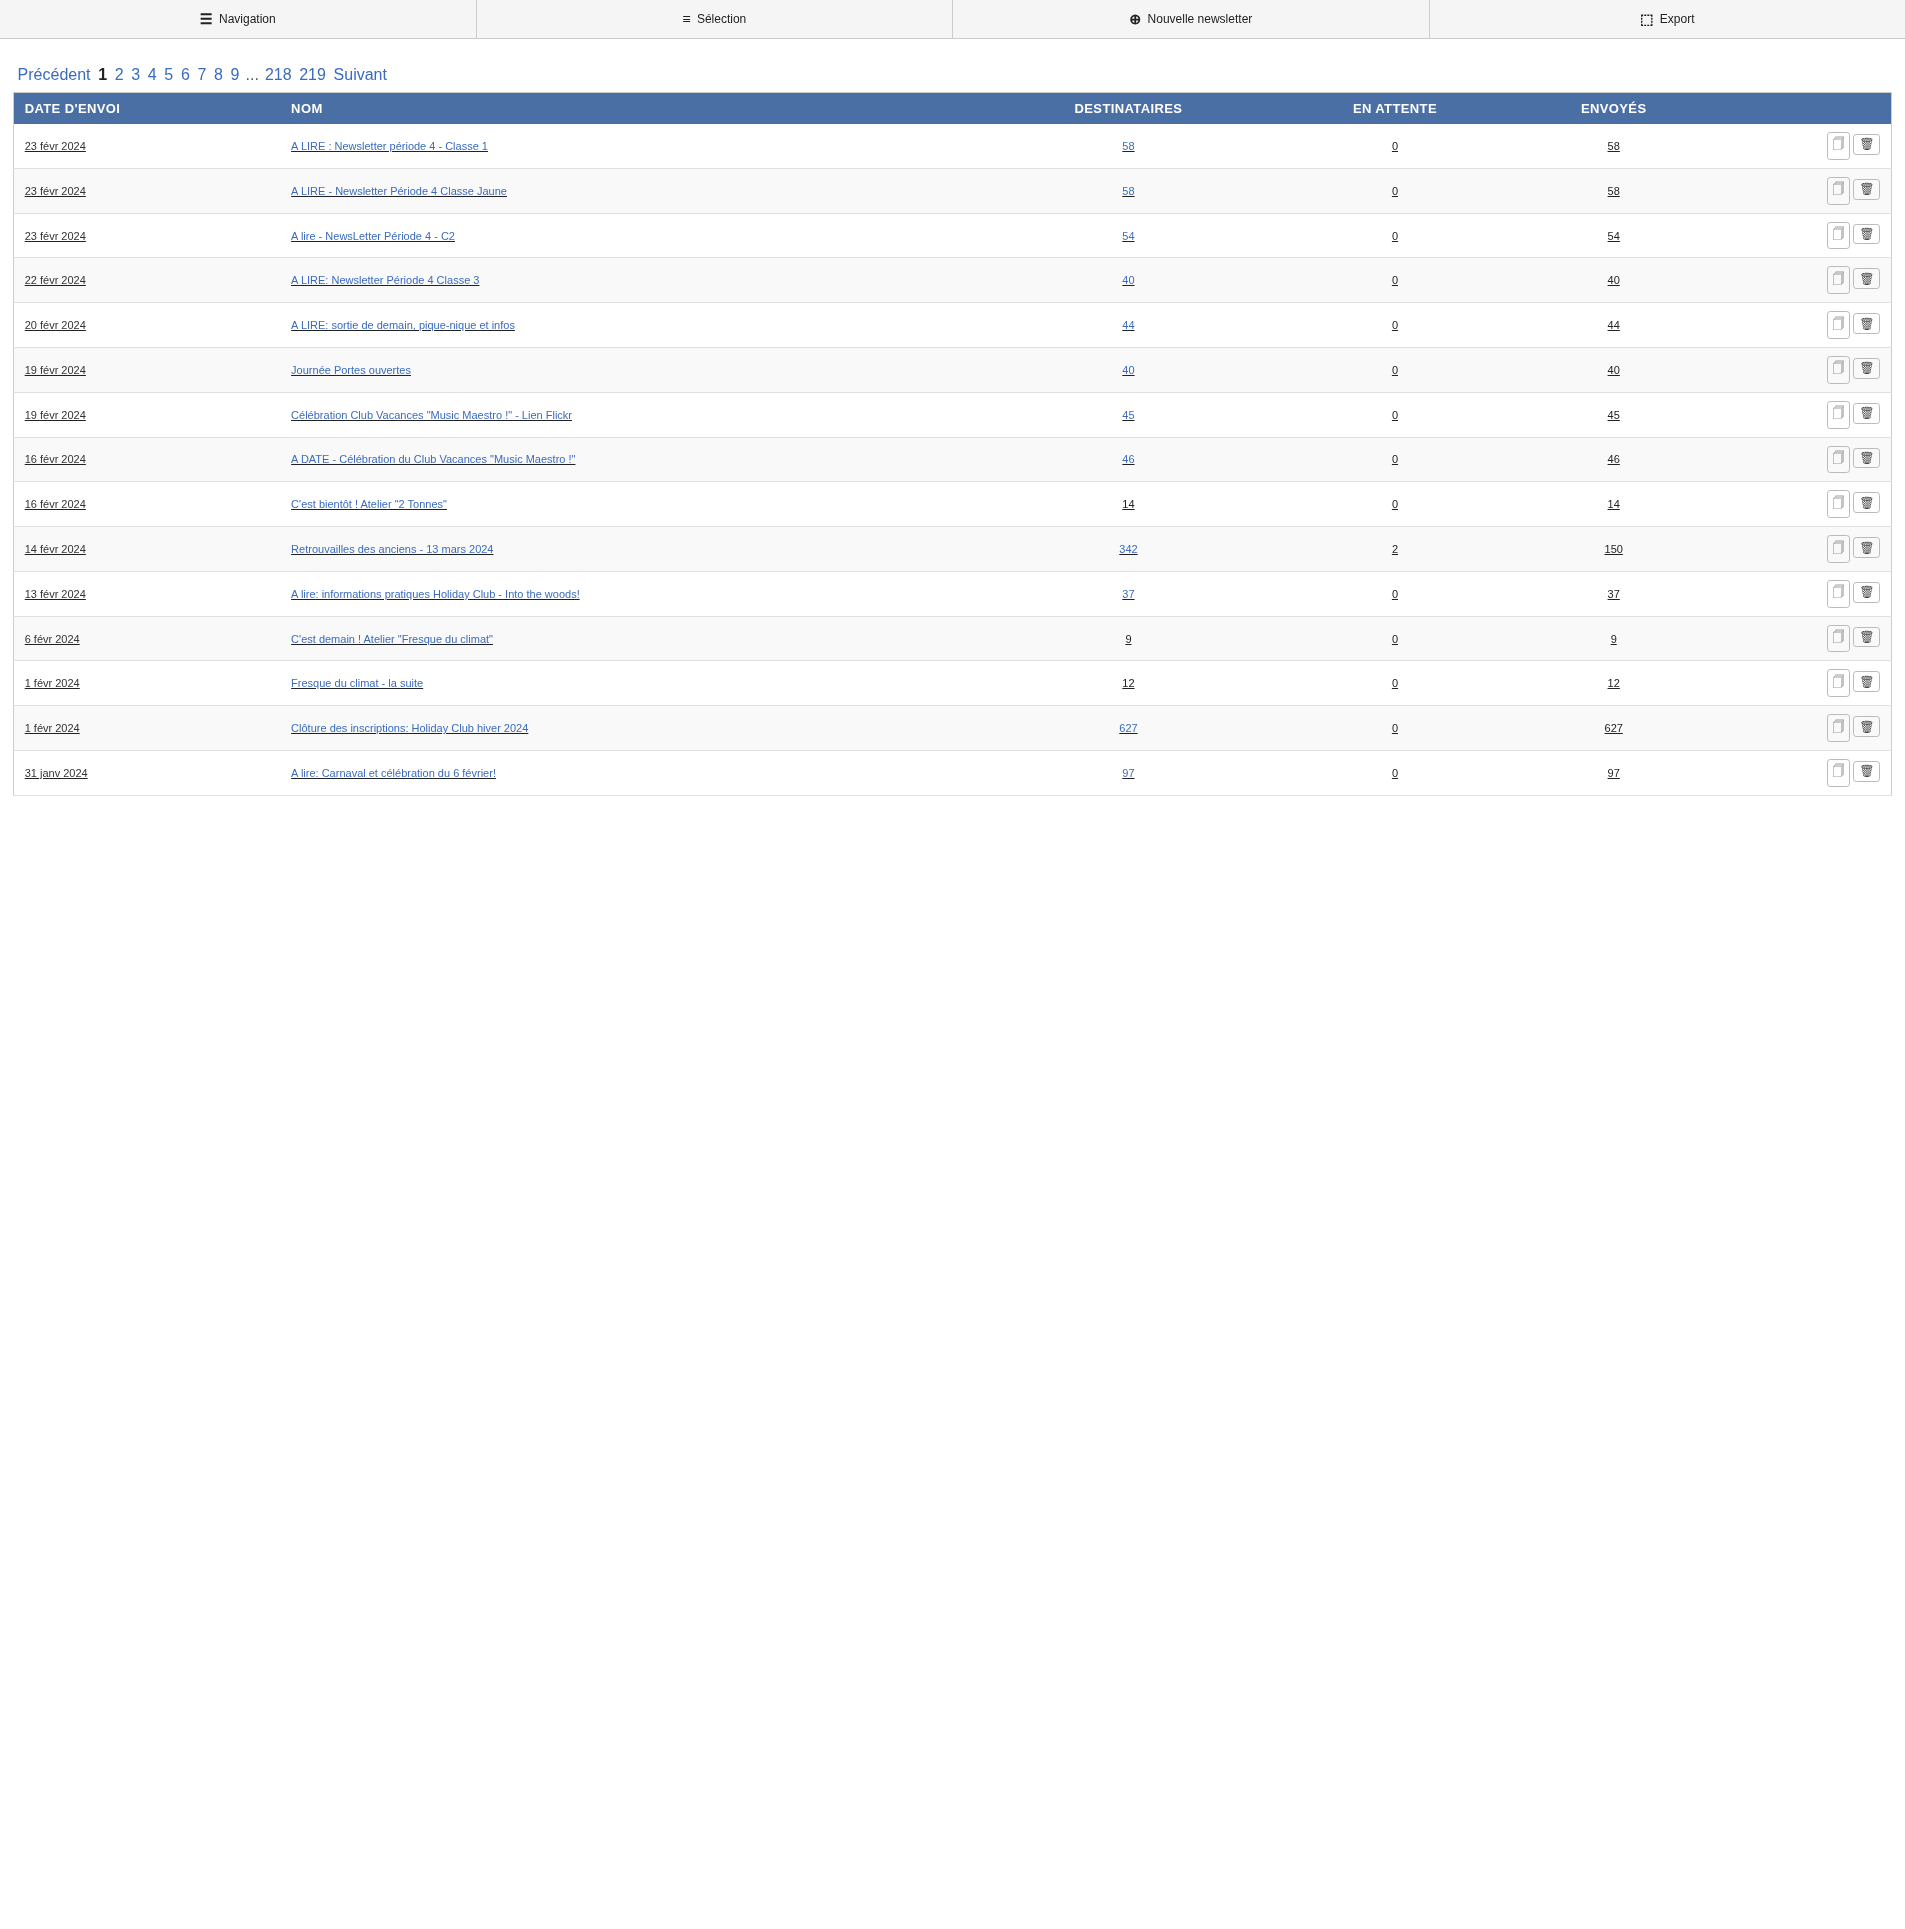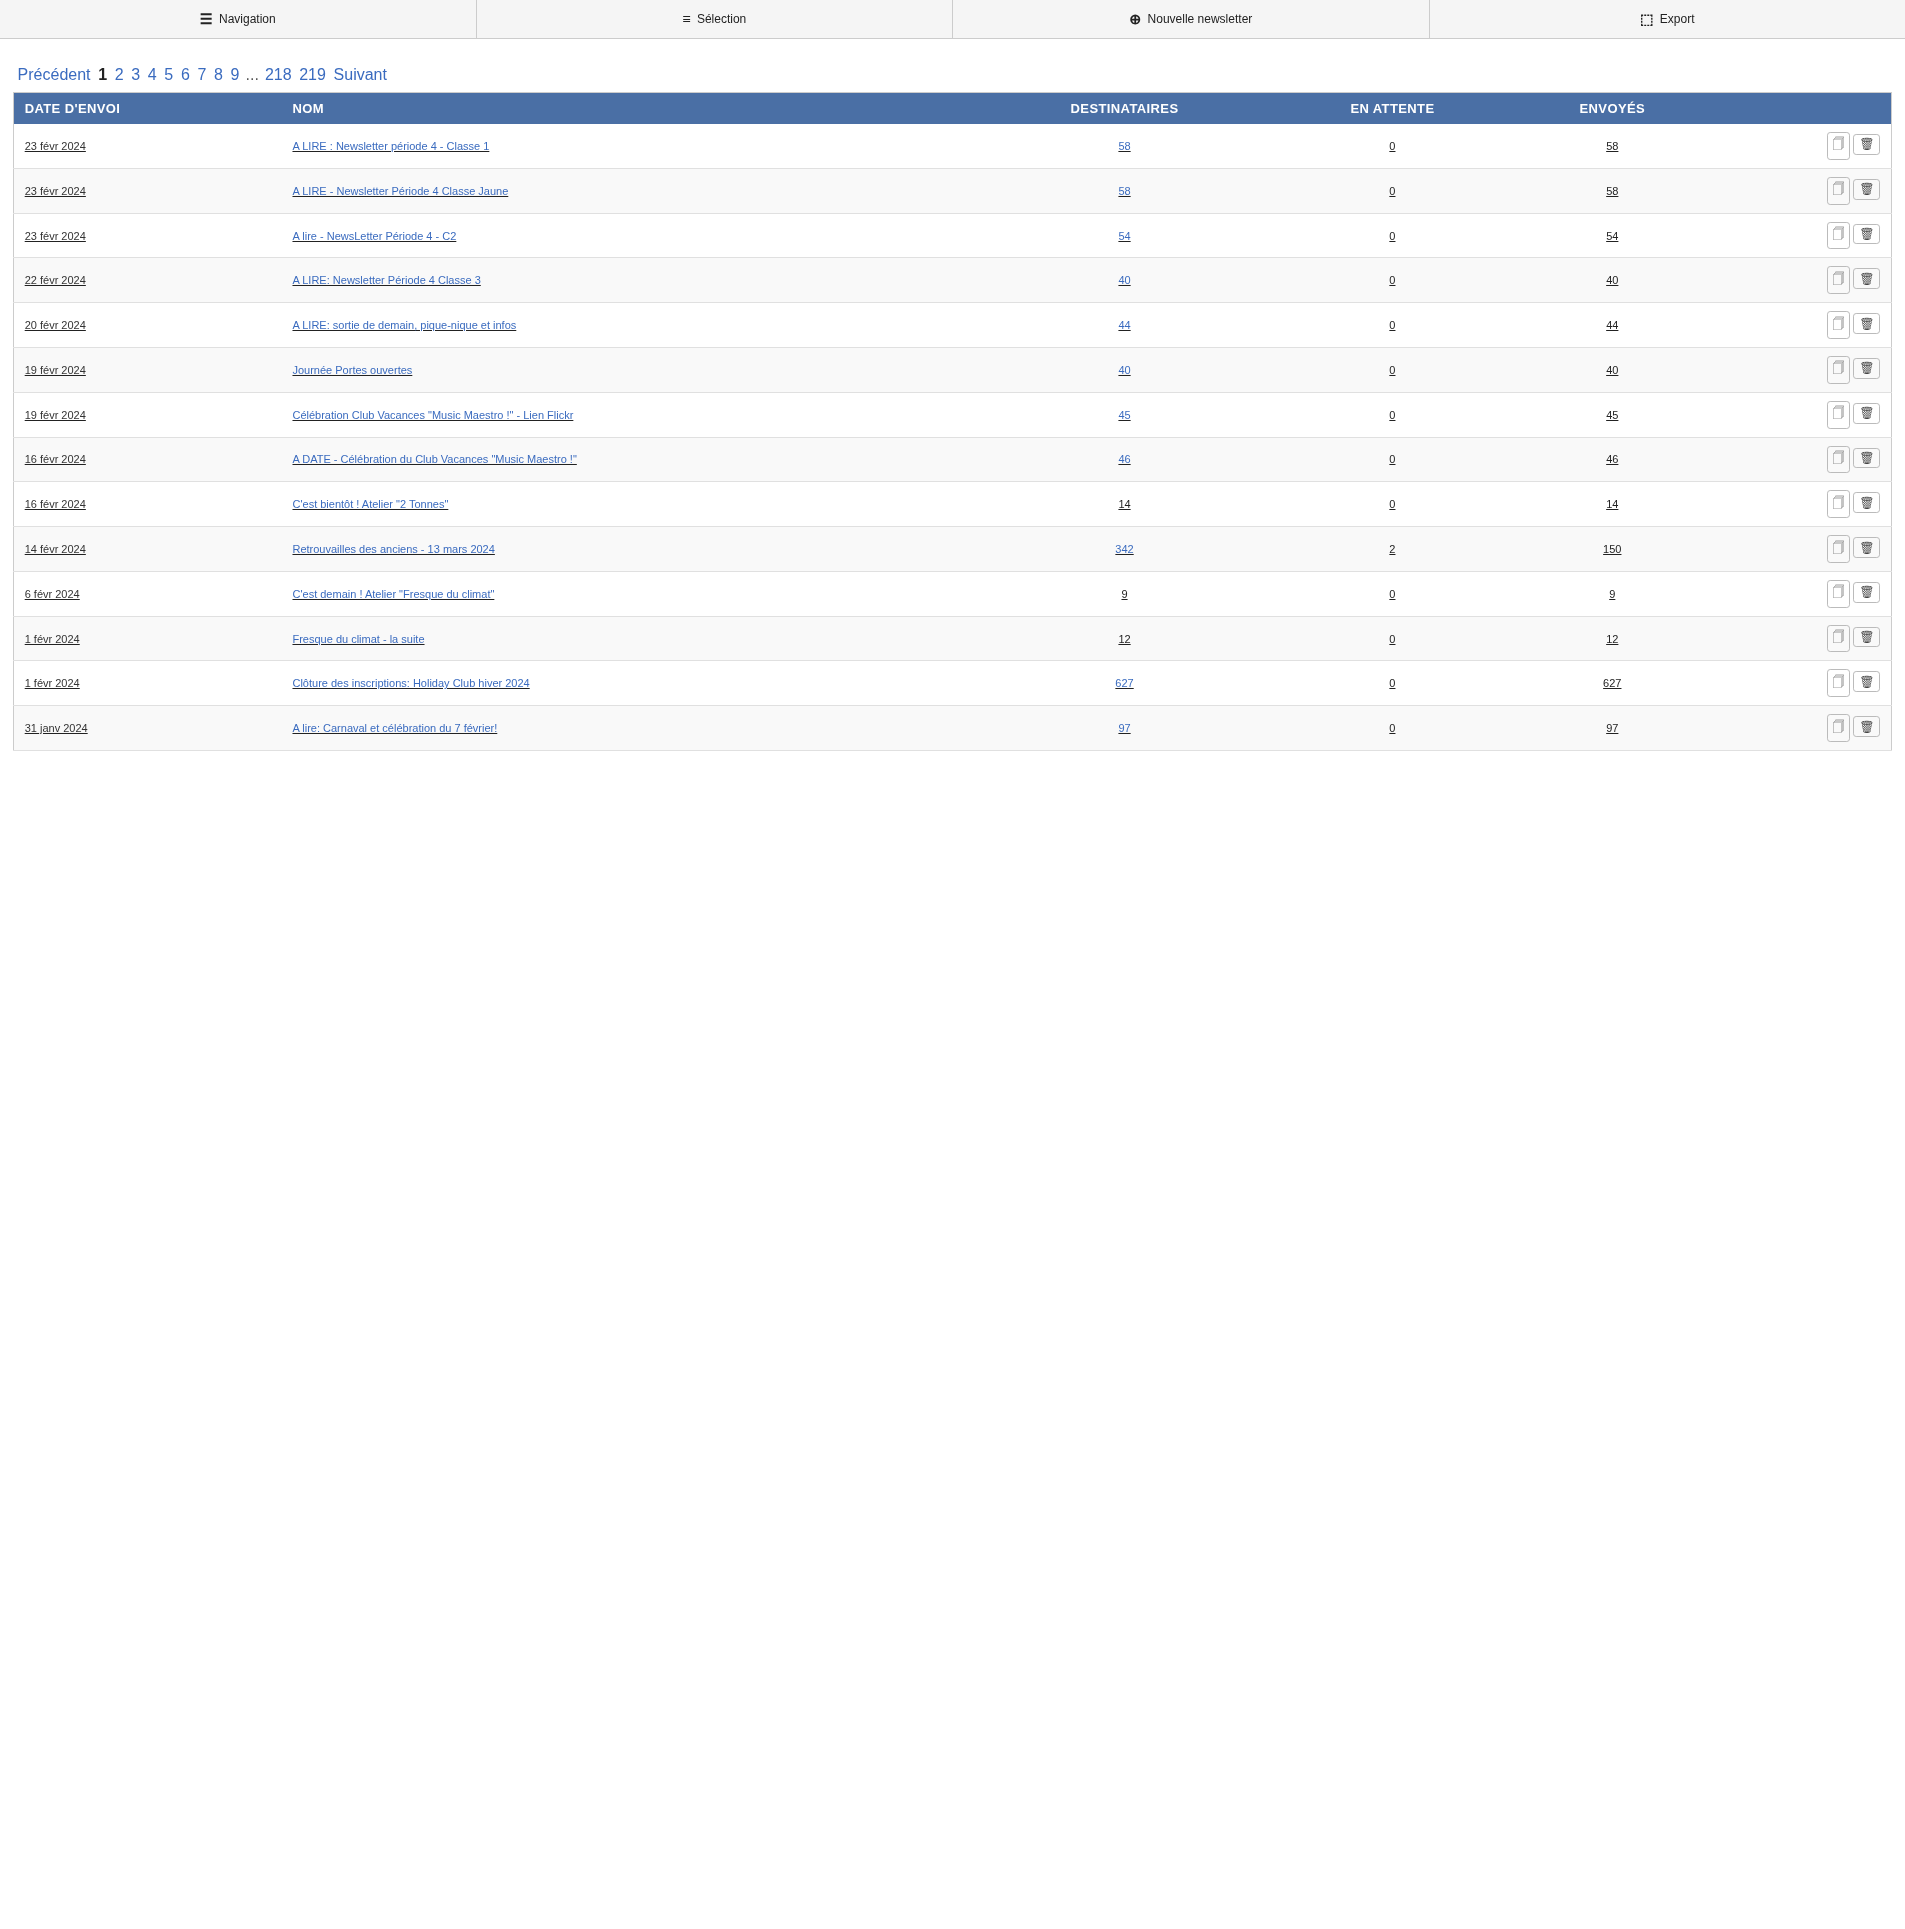--- a/index.html
+++ b/index.html
@@ -218,20 +218,28 @@
         </tr>
         <tr>
           <td class="date">14 févr 2024</td>
           <td class="name"><a href="#">Retrouvailles des anciens - 13 mars 2024</a></td>
           <td class="num"><a href="#">342</a></td>
           <td class="num">2</td>
           <td class="num">150</td>
           <td class="actions"><button class="action-btn" title="Copier">🗍</button><button class="action-btn" title="Supprimer">🗑</button></td>
         </tr>
         <tr>
+          <td class="date">13 févr 2024</td>
+          <td class="name"><a href="#">A lire: informations pratiques Holiday Club - Into the woods!</a></td>
+          <td class="num"><a href="#">37</a></td>
+          <td class="num">0</td>
+          <td class="num">37</td>
+          <td class="actions"><button class="action-btn" title="Copier">🗍</button><button class="action-btn" title="Supprimer">🗑</button></td>
+        </tr>
+        <tr>
           <td class="date">6 févr 2024</td>
           <td class="name"><a href="#">C'est demain ! Atelier "Fresque du climat"</a></td>
           <td class="num">9</td>
           <td class="num">0</td>
           <td class="num">9</td>
           <td class="actions"><button class="action-btn" title="Copier">🗍</button><button class="action-btn" title="Supprimer">🗑</button></td>
         </tr>
         <tr>
           <td class="date">1 févr 2024</td>
           <td class="name"><a href="#">Fresque du climat - la suite</a></td>
@@ -243,21 +251,21 @@
         <tr>
           <td class="date">1 févr 2024</td>
           <td class="name"><a href="#">Clôture des inscriptions: Holiday Club hiver 2024</a></td>
           <td class="num"><a href="#">627</a></td>
           <td class="num">0</td>
           <td class="num">627</td>
           <td class="actions"><button class="action-btn" title="Copier">🗍</button><button class="action-btn" title="Supprimer">🗑</button></td>
         </tr>
         <tr>
           <td class="date">31 janv 2024</td>
-          <td class="name"><a href="#">A lire: Carnaval et célébration du 7 février!</a></td>
+          <td class="name"><a href="#">A lire: Carnaval et célébration du 6 février!</a></td>
           <td class="num"><a href="#">97</a></td>
           <td class="num">0</td>
           <td class="num">97</td>
           <td class="actions"><button class="action-btn" title="Copier">🗍</button><button class="action-btn" title="Supprimer">🗑</button></td>
         </tr>
       </tbody>
   </table>
 </div>
 
 

